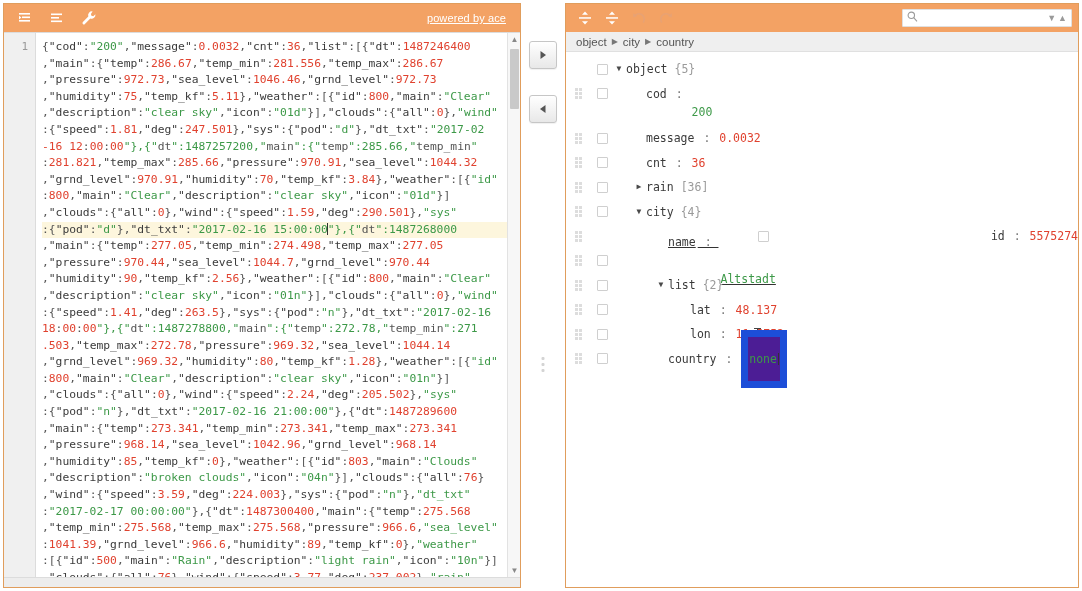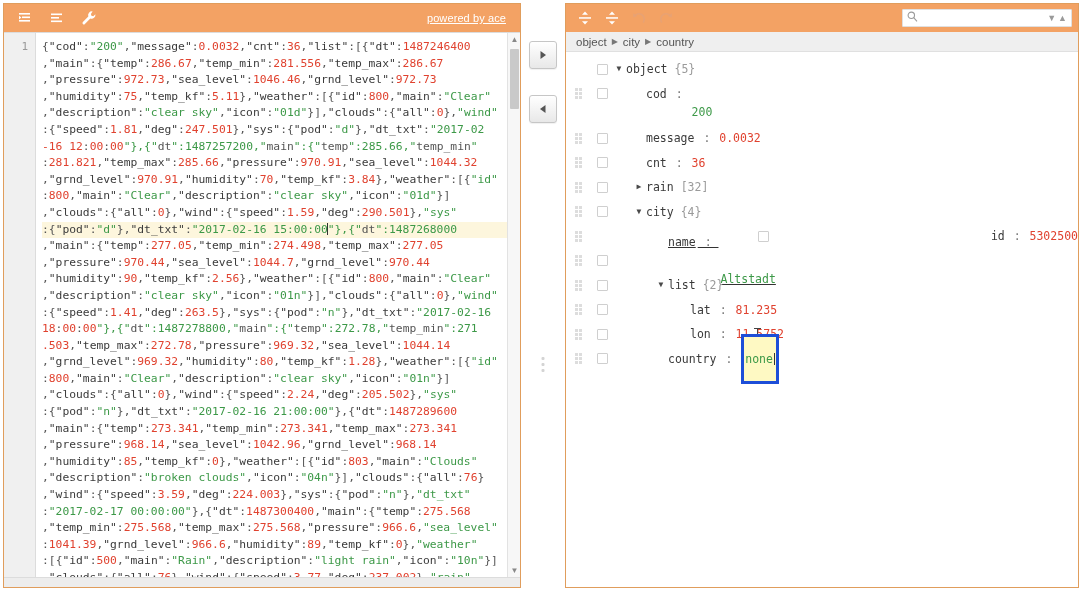--- a/index.html
+++ b/index.html
@@ -327,22 +327,22 @@
   .row-field {
     color: #3a3a3a;
     white-space: pre;
   }
   .row-sep { color: #777; padding: 0 2px; white-space: pre; }
   .row-count { color: #9a9a9a; white-space: pre; }
   .val-num { color: #e0422f; }
   .val-str { color: #3d9948; margin-top: 37px; }
   .val-edit {
     color: #3d9948;
-    background: #fef9c3;
-    border: 3px solid #1d4ed8;
+    background: #4c1d95;
+    border: 7px solid #1d4ed8;
     padding: 15px 1px;
     position: relative;
   }
   .val-edit .cursor {
     display: inline-block;
     width: 1px;
     height: 12px;
     background: #333;
     vertical-align: -2px;
     margin-left: 1px;
@@ -555,21 +555,21 @@
             <i></i>
             <i></i>
             <i></i>
             <i></i>
             <i></i>
           </span>
           <span class="row-check"></span>
           <span style="display:inline-flex;align-items:center;padding-left:20px;">
             <span class="row-expander">▶</span>
             <span class="row-field">rain</span>
-            <span class="row-count"> [32]</span>
+            <span class="row-count"> [36]</span>
           </span>
         </div>
         <div class="tree-row" style="position:relative;">
           <span class="row-drag">
             <i></i>
             <i></i>
             <i></i>
             <i></i>
             <i></i>
             <i></i>
@@ -588,21 +588,21 @@
             <i></i>
             <i></i>
             <i></i>
             <i></i>
           </span>
           <span class="row-check"></span>
           <span style="display:inline-flex;align-items:center;padding-left:42px;">
             <span class="row-expander empty"></span>
             <span class="row-field">id</span>
             <span class="row-sep"> : </span>
-            <span class="val-num">5302500</span>
+            <span class="val-num">5575274</span>
           </span>
         </div>
         <div class="tree-row" style="position:relative;">
           <span class="row-drag">
             <i></i>
             <i></i>
             <i></i>
             <i></i>
             <i></i>
             <i></i>
@@ -638,21 +638,21 @@
             <i></i>
             <i></i>
             <i></i>
             <i></i>
           </span>
           <span class="row-check"></span>
           <span style="display:inline-flex;align-items:center;padding-left:64px;">
             <span class="row-expander empty"></span>
             <span class="row-field">lat</span>
             <span class="row-sep"> : </span>
-            <span class="val-num">81.235</span>
+            <span class="val-num">48.137</span>
           </span>
         </div>
         <div class="tree-row" style="position:relative;">
           <span class="row-drag">
             <i></i>
             <i></i>
             <i></i>
             <i></i>
             <i></i>
             <i></i>

